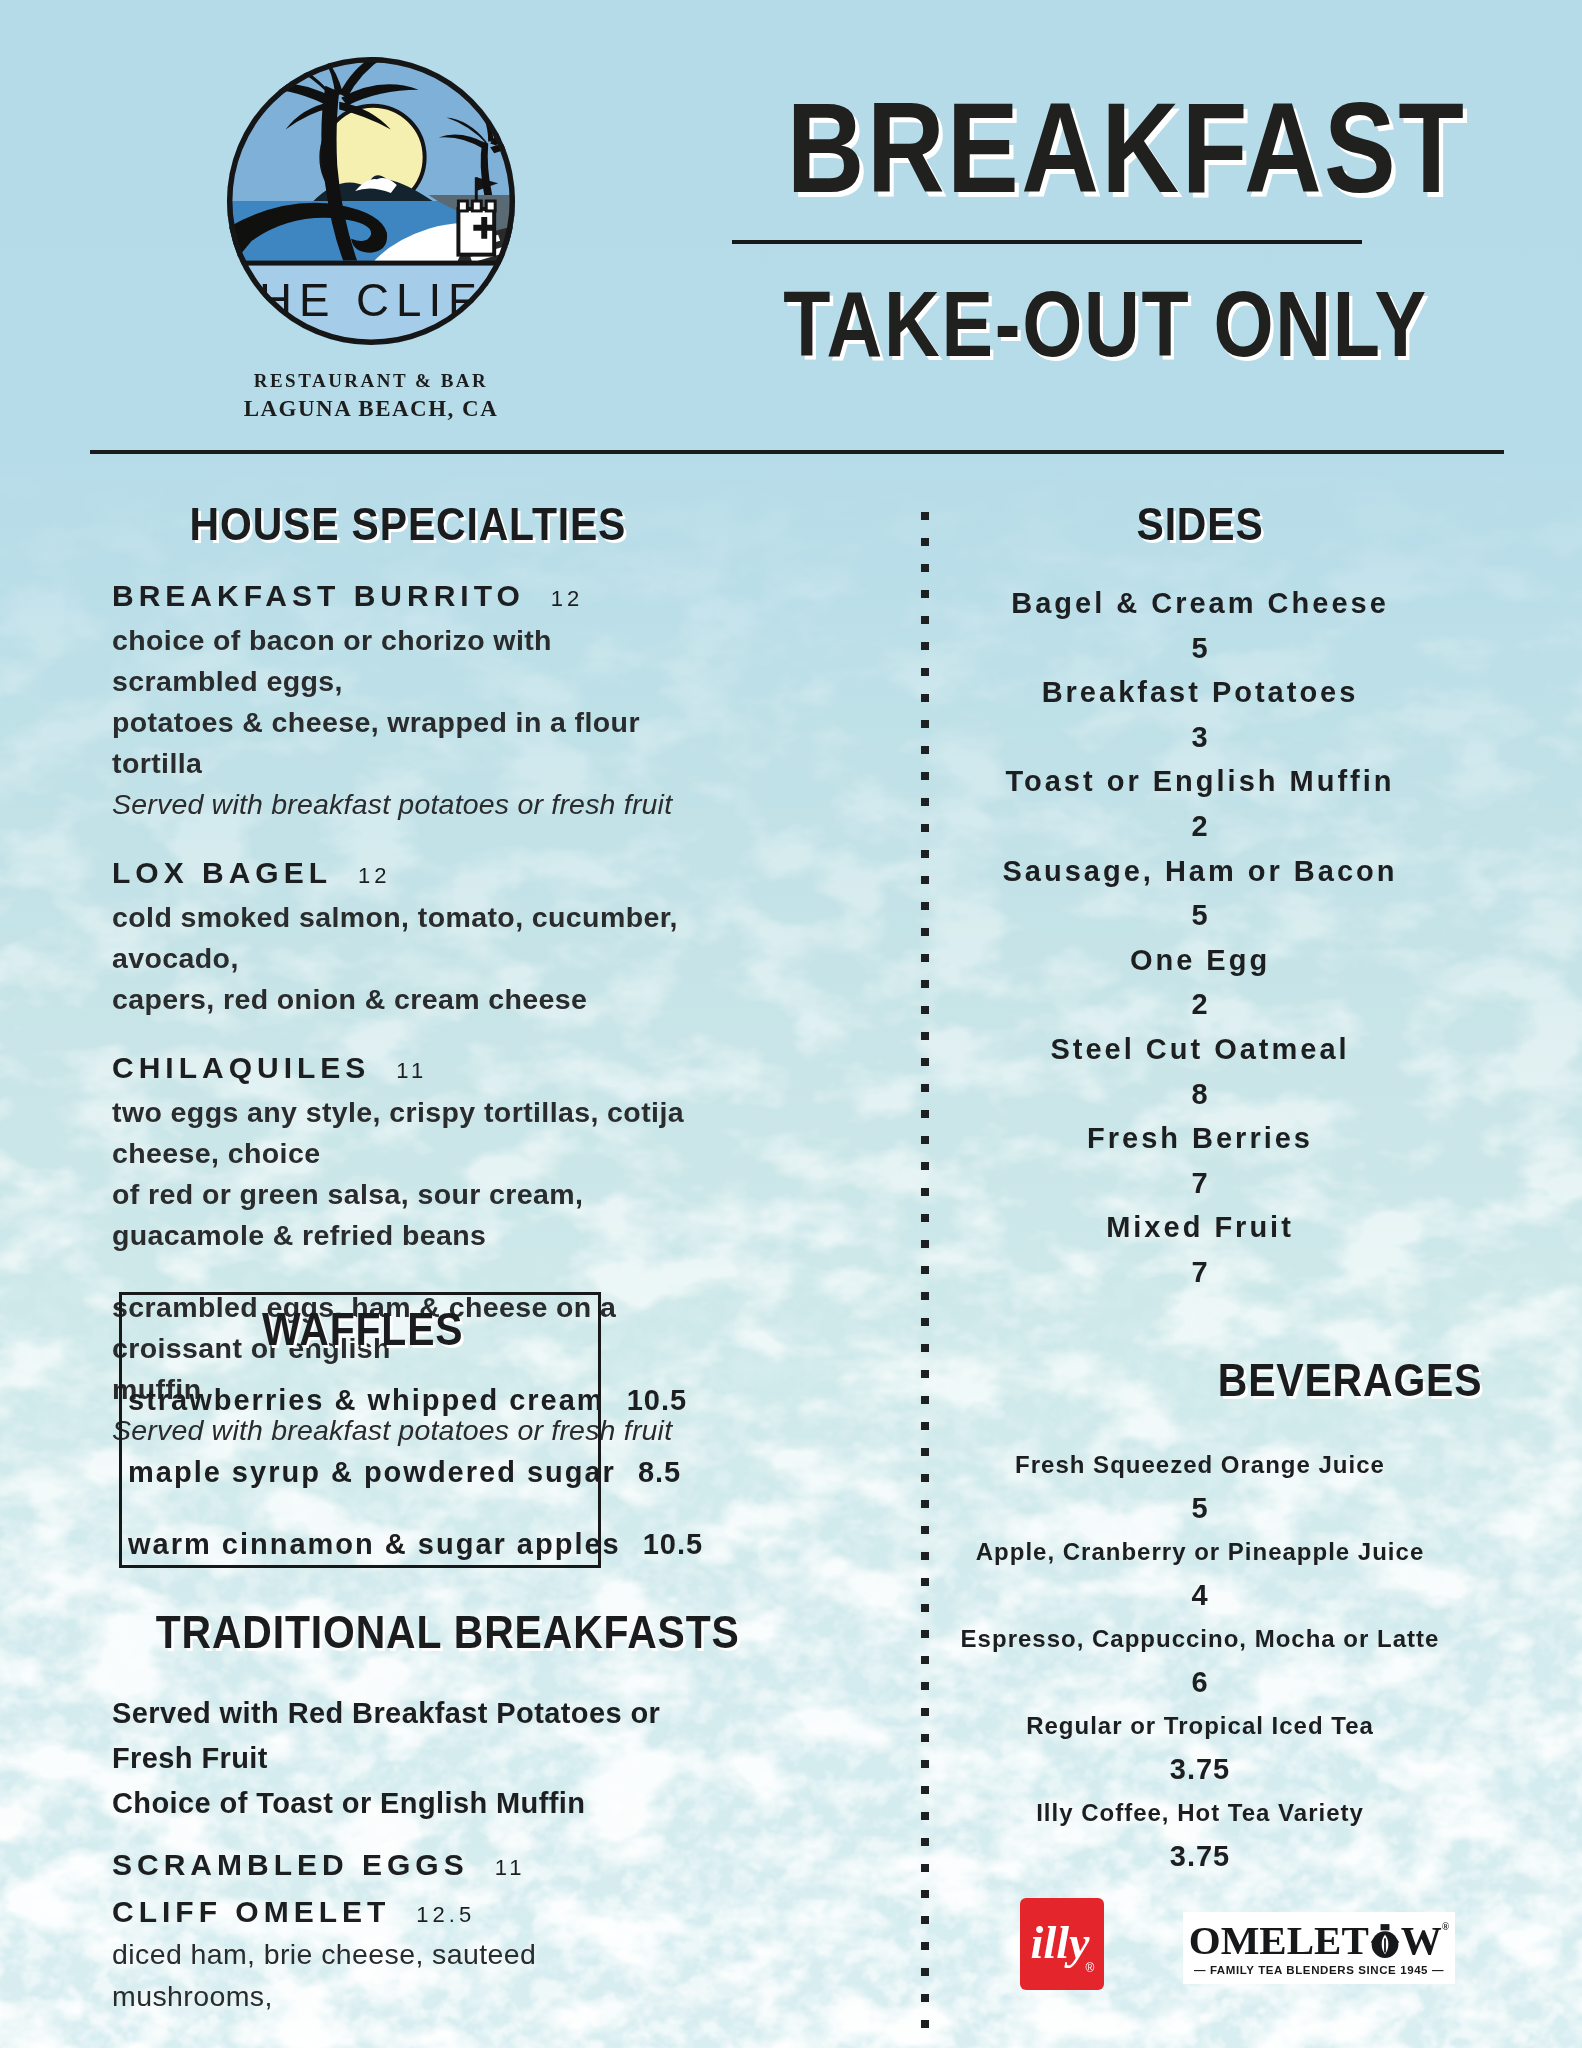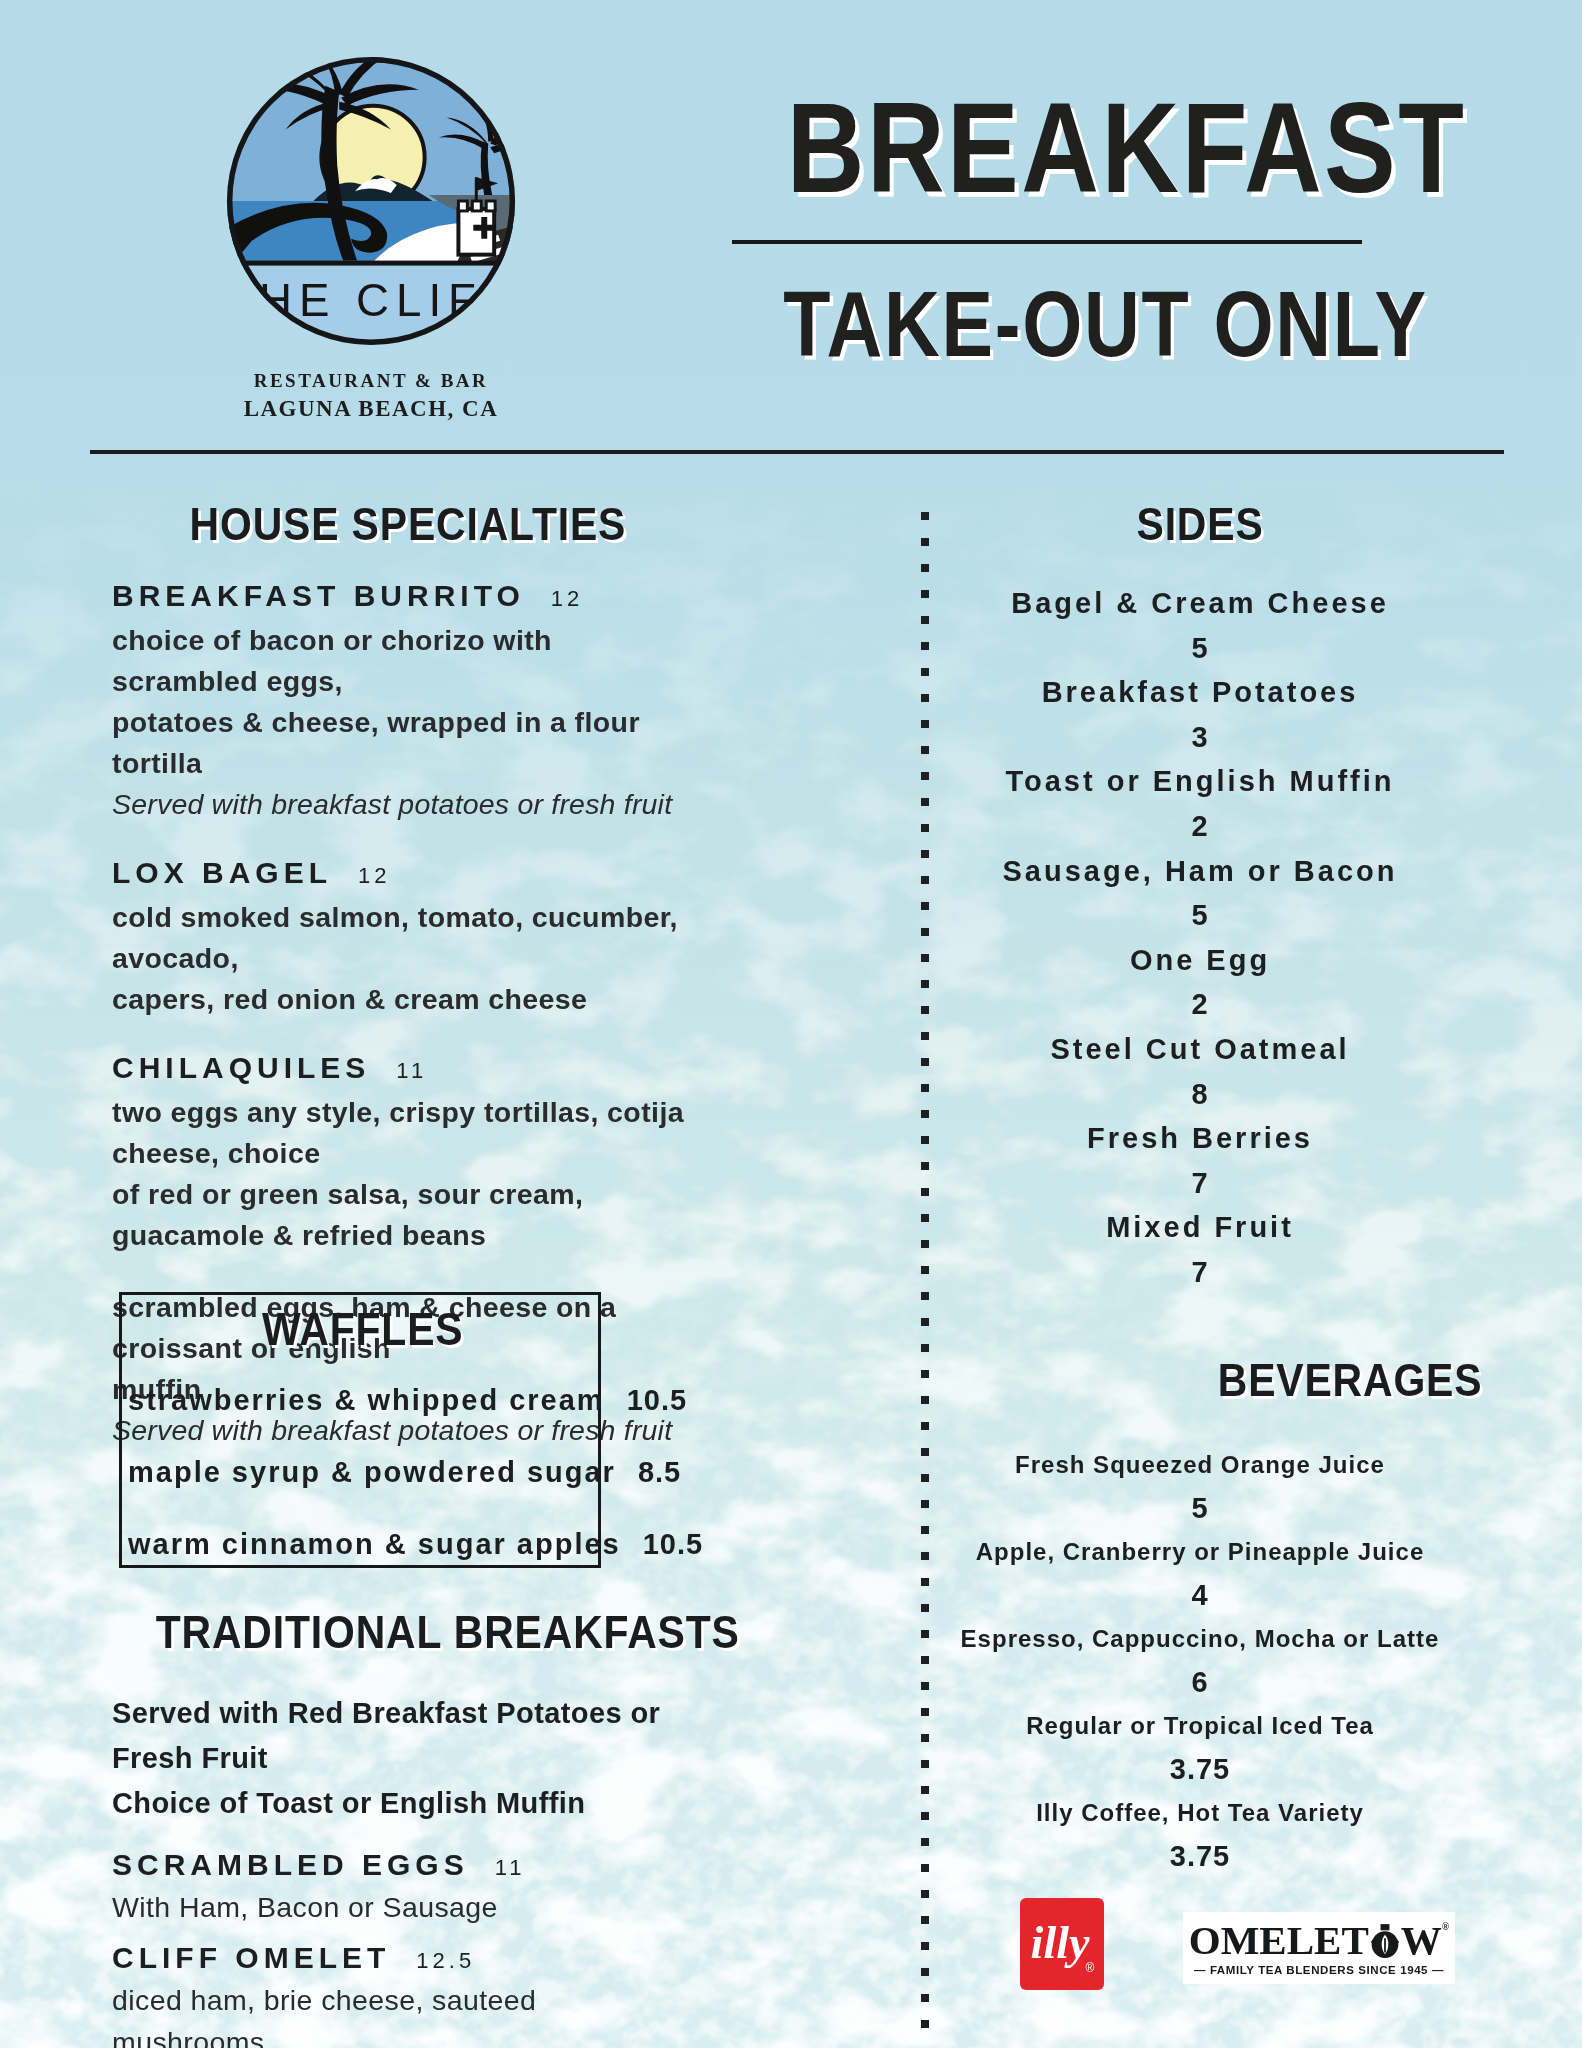--- a/index.html
+++ b/index.html
@@ -245,21 +245,20 @@
       <h3 class="sec-h">TRADITIONAL BREAKFASTS</h3>
     </div>
     <div class="trad-intro">Served with Red Breakfast Potatoes or Fresh Fruit</div>
     <div class="trad-intro">Choice of Toast or English Muffin</div>
     <div class="trad-items">
 
         <div class="trad-item">
           <div class="item-head">
             <span class="item-name">SCRAMBLED EGGS</span><span class="item-price">11</span>
           </div>
-          <div class="trad-desc">With Ham, Bacon or Sausage</div>
         </div>
 
         <div class="trad-item">
           <div class="item-head">
             <span class="item-name">CLIFF OMELET</span><span class="item-price">12.5</span>
           </div>
           <div class="trad-desc">diced ham, brie cheese, sauteed mushrooms,</div>
         </div>
       </div>
   </section>

